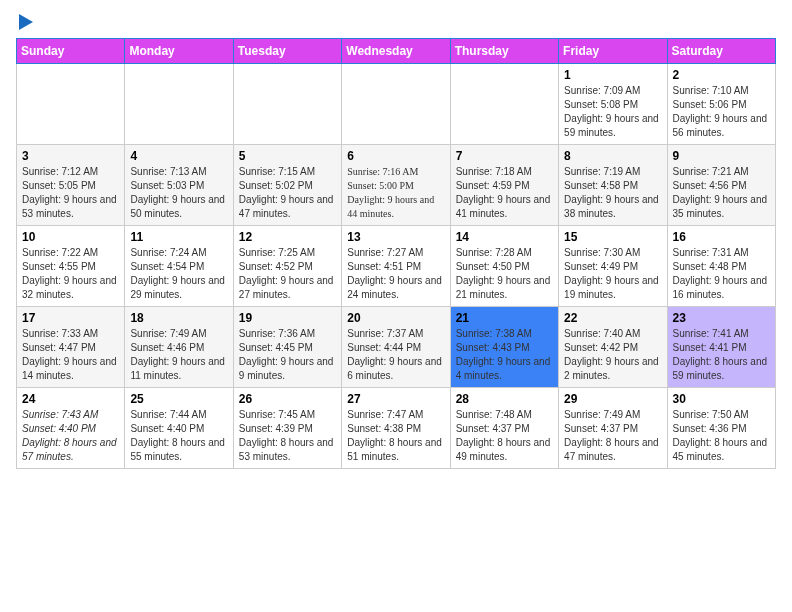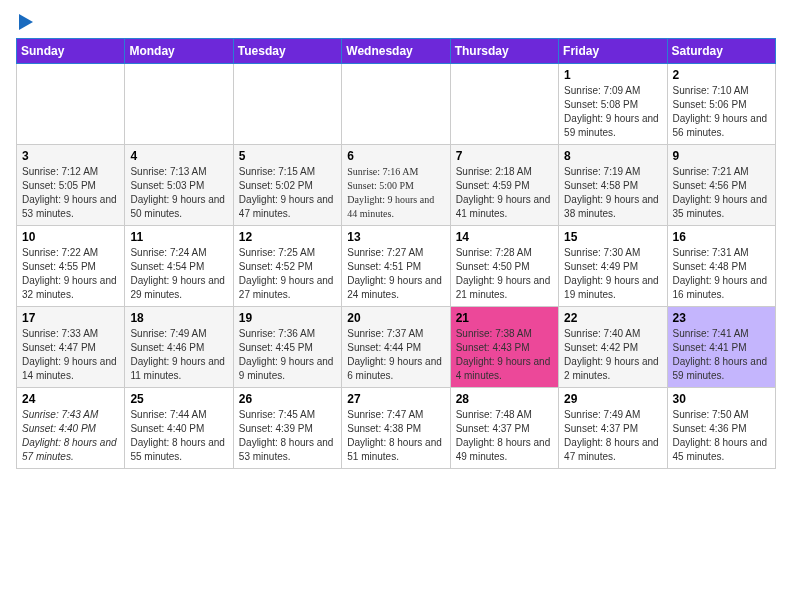--- a/index.html
+++ b/index.html
@@ -27,21 +27,21 @@
     .subtitle {
       font-size: 15px;
       color: #333;
     }
     .calendar {
       width: 100%;
       border-collapse: collapse;
       font-size: 11px;
     }
     .calendar th {
-      background: #6d28d9;
+      background: #d946ef;
       color: #fff;
       padding: 5px 4px;
       text-align: left;
       font-size: 12px;
       border: 1px solid #2a7dd4;
     }
     .calendar td {
       border: 1px solid #ccc;
       vertical-align: top;
       padding: 4px 5px;
@@ -164,21 +164,21 @@
 Daylight: 9 hours and 47 minutes.</div>
         </td>
         <td style="background: rgb(245, 245, 245);">
           <span class="day-number">6</span>
           <div class="day-info" style="white-space: pre-line; font-family: Liberation Serif, serif;">Sunrise: 7:16 AM
 Sunset: 5:00 PM
 Daylight: 9 hours and 44 minutes.</div>
         </td>
         <td style="background: rgb(245, 245, 245);">
           <span class="day-number">7</span>
-          <div class="day-info" style="white-space: pre-line;">Sunrise: 2:18 AM
+          <div class="day-info" style="white-space: pre-line;">Sunrise: 7:18 AM
 Sunset: 4:59 PM
 Daylight: 9 hours and 41 minutes.</div>
         </td>
         <td style="background: rgb(245, 245, 245);">
           <span class="day-number">8</span>
           <div class="day-info" style="white-space: pre-line;">Sunrise: 7:19 AM
 Sunset: 4:58 PM
 Daylight: 9 hours and 38 minutes.</div>
         </td>
         <td style="background: rgb(245, 245, 245);">
@@ -250,21 +250,21 @@
           <div class="day-info" style="white-space: pre-line;">Sunrise: 7:36 AM
 Sunset: 4:45 PM
 Daylight: 9 hours and 9 minutes.</div>
         </td>
         <td style="background: rgb(245, 245, 245);">
           <span class="day-number">20</span>
           <div class="day-info" style="white-space: pre-line;">Sunrise: 7:37 AM
 Sunset: 4:44 PM
 Daylight: 9 hours and 6 minutes.</div>
         </td>
-        <td style="background: #ec4899;">
+        <td style="background: #3b82f6;">
           <span class="day-number">21</span>
           <div class="day-info" style="white-space: pre-line;">Sunrise: 7:38 AM
 Sunset: 4:43 PM
 Daylight: 9 hours and 4 minutes.</div>
         </td>
         <td style="background: rgb(245, 245, 245);">
           <span class="day-number">22</span>
           <div class="day-info" style="white-space: pre-line;">Sunrise: 7:40 AM
 Sunset: 4:42 PM
 Daylight: 9 hours and 2 minutes.</div>

